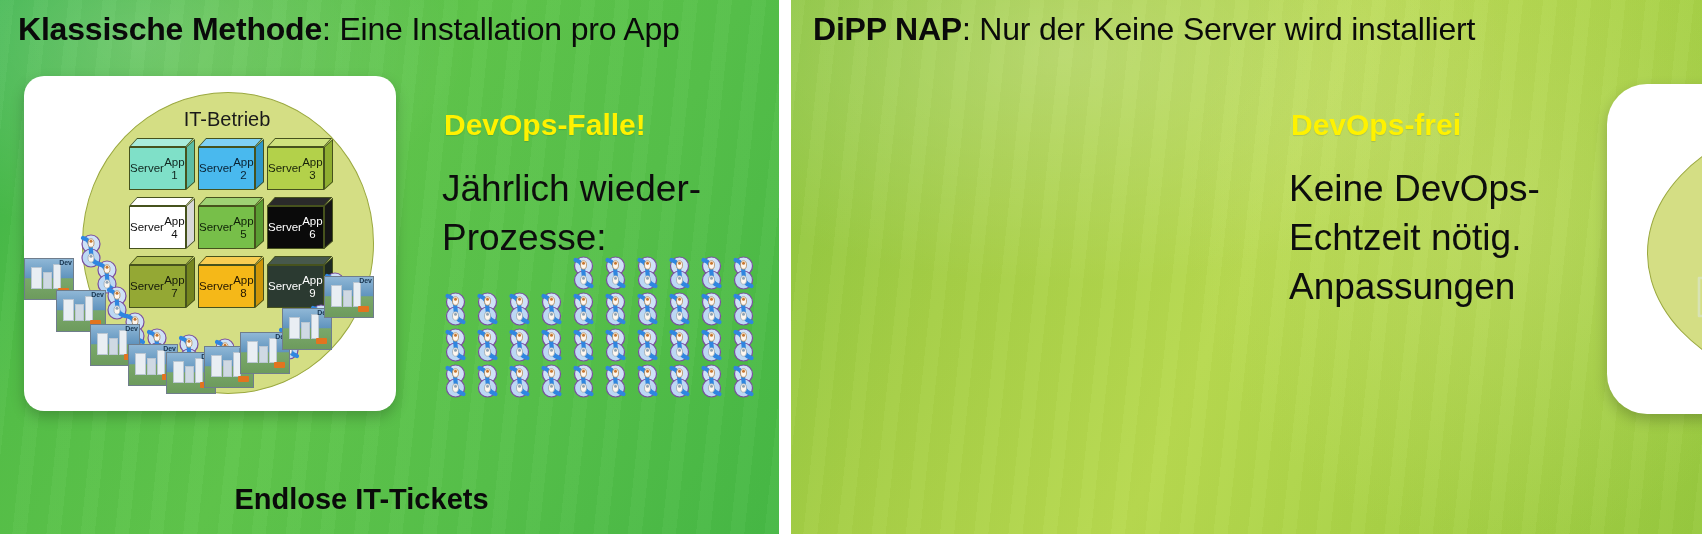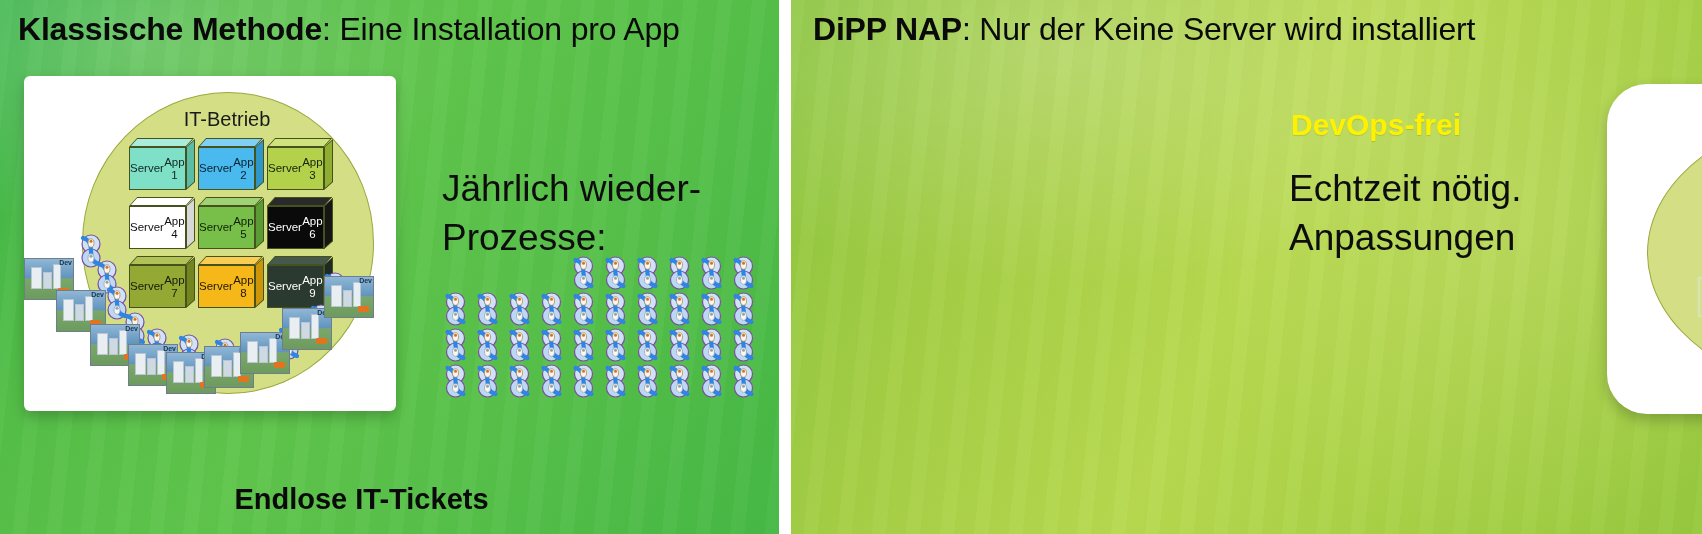--- a/index.html
+++ b/index.html
@@ -45,21 +45,21 @@
     position:absolute;left:0;right:0;bottom:18px;text-align:center;
     font-size:29px;font-weight:bold;color:#0a0a0a;
   }
   .panel-left .bottom-caption{padding-right:56px;}
 
   
   .card{
     position:absolute;background:#ffffff;border-radius:34px;
     box-shadow:0 6px 14px rgba(0,0,0,.22);
   }
-  .card-left{left:24px;top:76px;width:372px;height:335px;border-radius:6px;}
+  .card-left{left:24px;top:76px;width:372px;height:335px;border-radius:20px;}
   .card-right{left:816px;top:84px;width:470px;height:330px;border-radius:40px;}
 
   
   .ellipse{
     position:absolute;border-radius:50%;
     background:#d4de84;border:1.5px solid #9aa83f;
   }
   .ellipse-left{left:58px;top:16px;width:290px;height:300px;}
   .ellipse-right{left:40px;top:28px;width:400px;height:280px;}
   .ellipse-label{
@@ -406,20 +406,21 @@
           <div class="thumb" style="left: 300px; top: 200px;">
             <div class="bld" style="left:6px;top:8px;width:11px;height:22px;"></div>
             <div class="bld d" style="left:18px;top:13px;width:9px;height:17px;"></div>
             <div class="bld" style="left:28px;top:5px;width:8px;height:25px;"></div>
             <div class="truck"></div>
             <div class="lbl">Dev</div>
           </div>
         </div>
     </div>
 
+    <div class="accent" style="left:444px;top:108px;">DevOps-Falle!</div>
 
     <div class="bodytext" style="left:442px;top:164px;width:330px;">
       <div>Jährlich wieder-</div>
       <div>Prozesse:</div>
     </div>
 
     <div class="icongrid" id="devops-grid" style="left:440px;top:256px;">
         <div class="row" style="margin-left: 128px;">
           <div class="cell">
             <svg viewBox="0 0 30 34">
@@ -859,18 +860,19 @@
                 <line x1="8" y1="34" x2="20" y2="34"></line>
               </g>
             </svg>
           </div>
         </div>
     </div>
 
     <div class="accent" style="left:500px;top:108px;">DevOps-frei</div>
 
     <div class="bodytext" style="left:498px;top:164px;width:400px;">
+      <div>Keine DevOps-</div>
       <div>Echtzeit nötig.</div>
       <div>Anpassungen</div>
     </div>
   </div>
 
 </div>
 
 </body></html>

